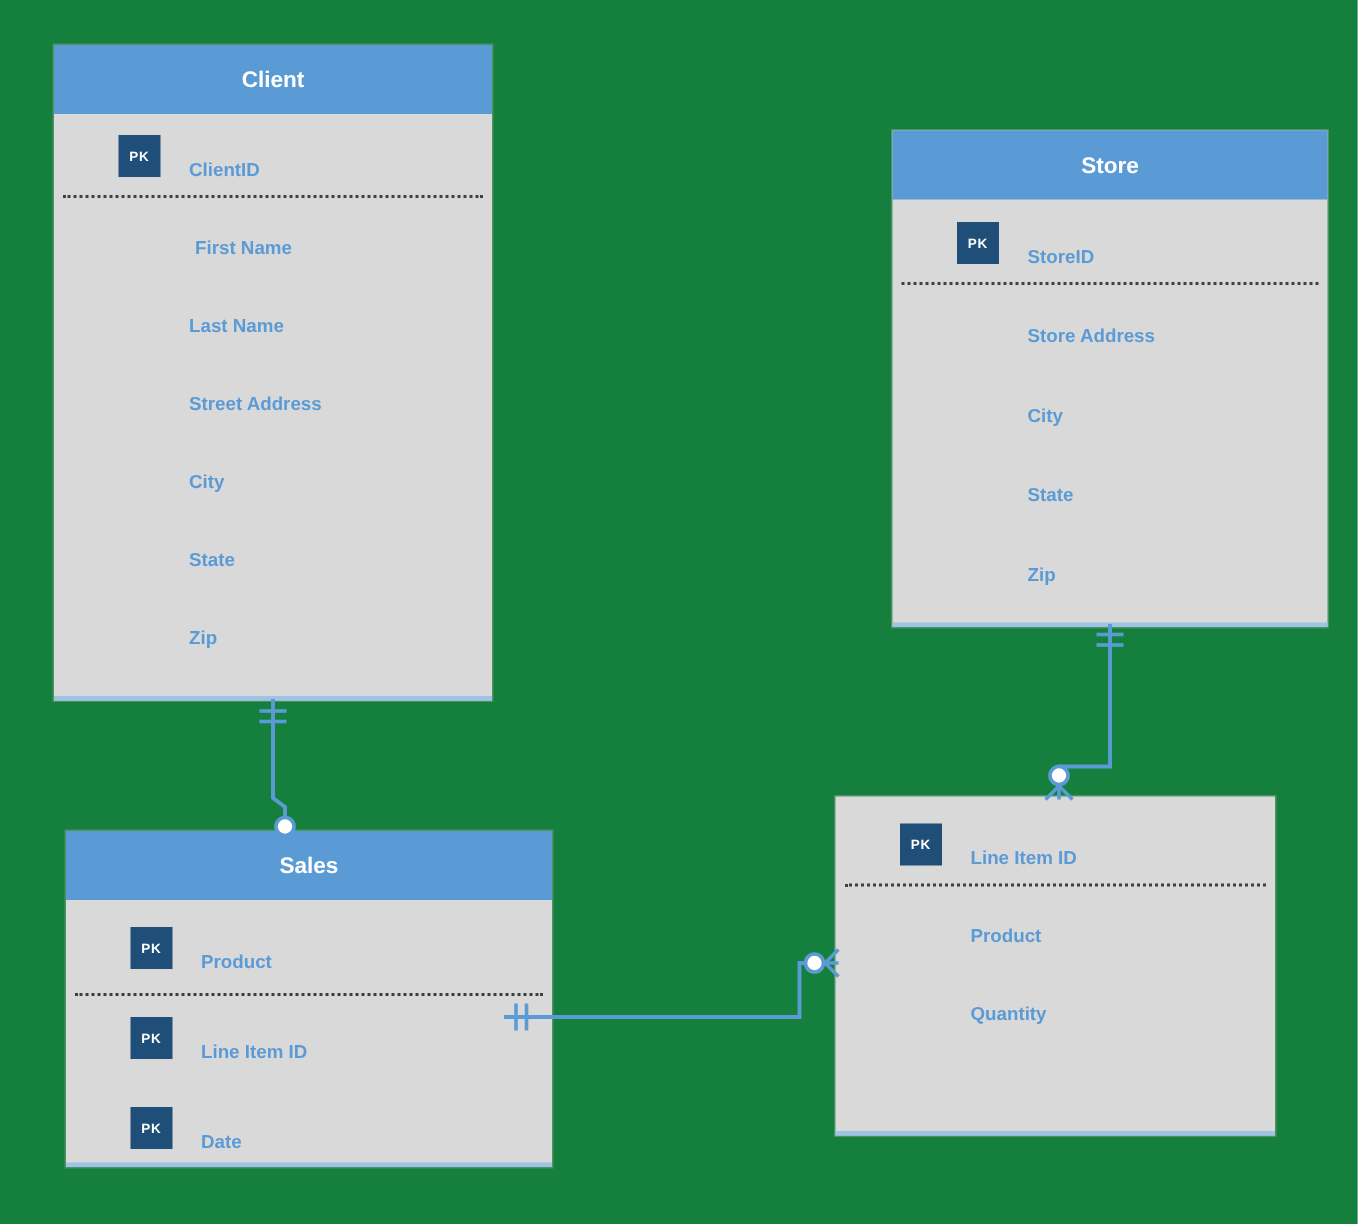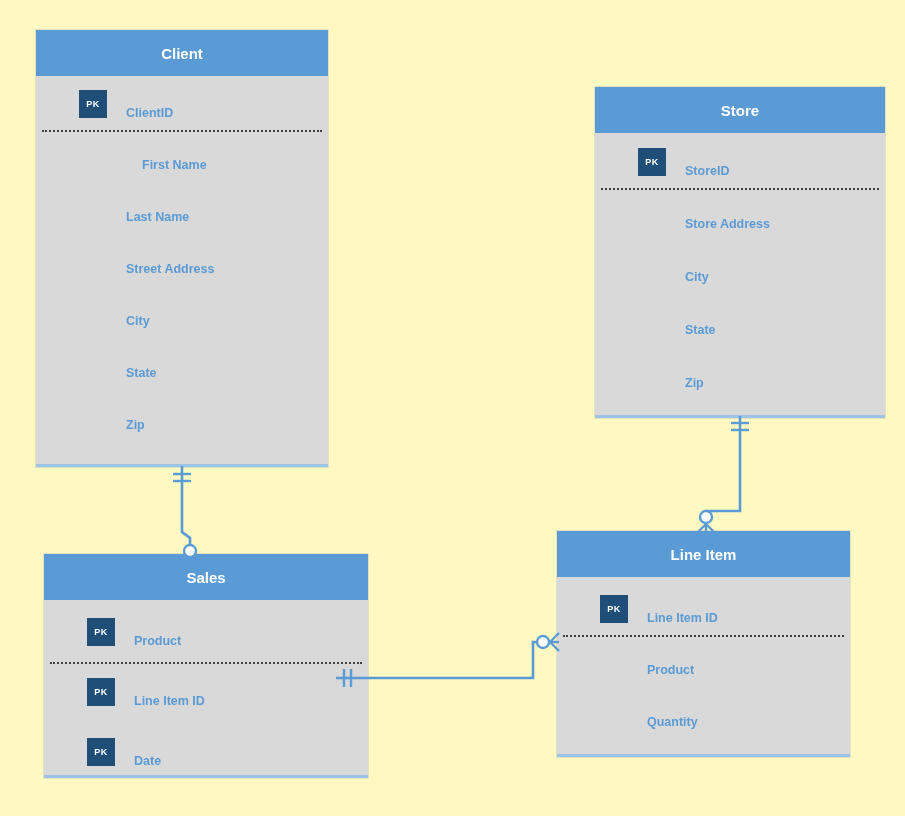--- a/index.html
+++ b/index.html
@@ -12,21 +12,21 @@
     font-family: "Liberation Sans", sans-serif;
     width: 905px;
     height: 816px;
     position: relative;
     overflow: hidden;
   }
   #canvas {
     position: relative;
     width: 905px;
     height: 816px;
-    background: #fef9c3;
+    background: #15803d;
   }
   #connectors {
     position: absolute;
     left: 0;
     top: 0;
     width: 905px;
     height: 816px;
     pointer-events: none;
   }
   .entity {
@@ -92,21 +92,21 @@
 
 <div id="canvas">
 
   <div class="entity" style="left: 36px; top: 30px; width: 292px; height: 437px;">
       <div class="entity-header" style="height: 46px;">Client</div>
       <div class="entity-body" style="height: 391px;">
         <div class="field-row" style="position: absolute; left: 0px; right: 0px; top: 2px; height: 52px;">
           <div class="pk-badge">PK</div>
           <div class="field-label">ClientID</div>
         </div>
-        <div class="field-row" style="position: absolute; left: 16px; right: 0px; top: 54px; height: 52px; padding-left: 20px;">
+        <div class="field-row" style="position: absolute; left: 4px; right: 0px; top: 54px; height: 52px; padding-left: 20px;">
           <div class="field-label">First Name</div>
         </div>
         <div class="field-row" style="position: absolute; left: 0px; right: 0px; top: 106px; height: 52px;">
           <div class="field-label">Last Name</div>
         </div>
         <div class="field-row" style="position: absolute; left: 0px; right: 0px; top: 158px; height: 52px;">
           <div class="field-label">Street Address</div>
         </div>
         <div class="field-row" style="position: absolute; left: 0px; right: 0px; top: 210px; height: 52px;">
           <div class="field-label">City</div>
@@ -154,21 +154,20 @@
           <div class="field-label">Line Item ID</div>
         </div>
         <div class="field-row" style="position: absolute; left: 0px; right: 0px; top: 122px; height: 60px;">
           <div class="pk-badge">PK</div>
           <div class="field-label">Date</div>
         </div>
         <div class="key-divider" style="top: 62px;"></div>
       </div>
     </div>
     <div class="entity" style="left: 557px; top: 531px; width: 293px; height: 226px;">
-      <div class="entity-header" style="height: 46px;">Line Item</div>
       <div class="entity-body" style="height: 180px;">
         <div class="field-row" style="position: absolute; left: 0px; right: 0px; top: 6px; height: 52px;">
           <div class="pk-badge">PK</div>
           <div class="field-label">Line Item ID</div>
         </div>
         <div class="field-row" style="position: absolute; left: 0px; right: 0px; top: 58px; height: 52px;">
           <div class="field-label">Product</div>
         </div>
         <div class="field-row" style="position: absolute; left: 0px; right: 0px; top: 110px; height: 52px;">
           <div class="field-label">Quantity</div>

